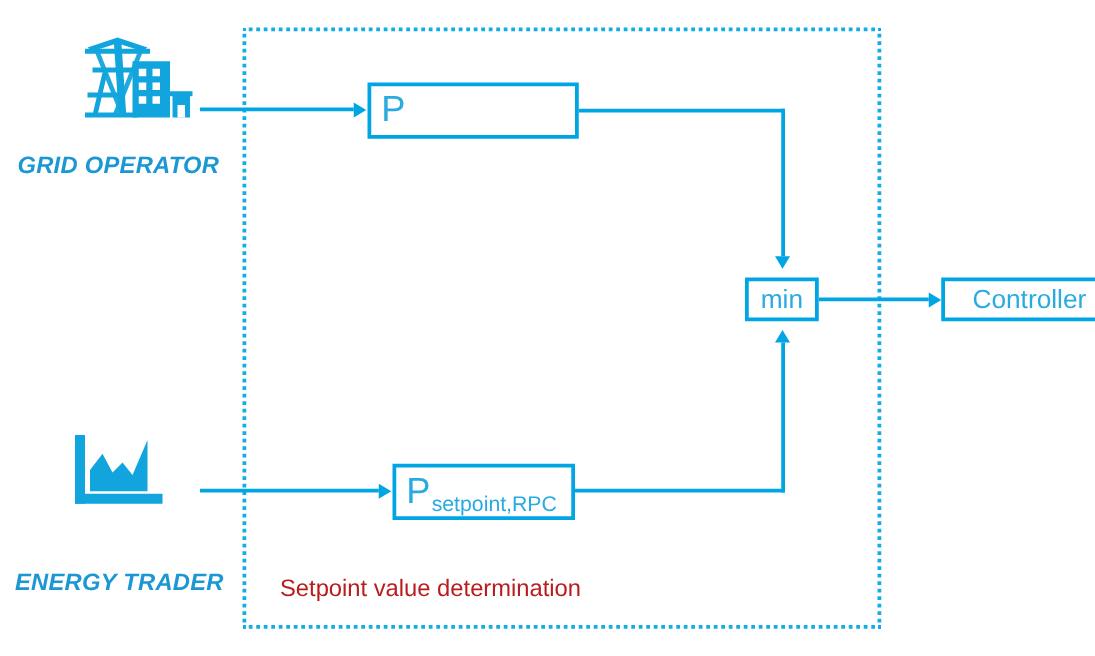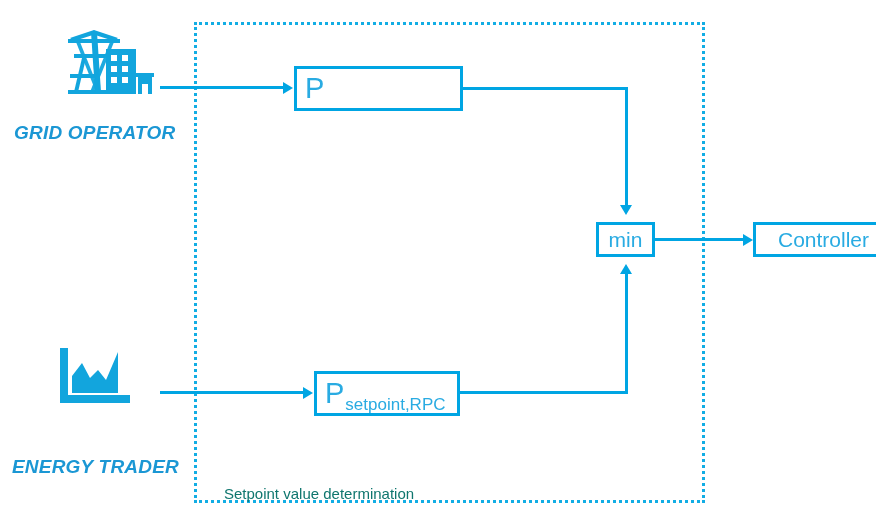--- a/index.html
+++ b/index.html
@@ -122,24 +122,23 @@
     font-size: 19px;
     color: #1b97d4;
     letter-spacing: 0.2px;
     white-space: nowrap;
   }
 
   
   #group-caption {
     left: 224px;
     top: 461px;
-    font-size: 15px;
-    color: #0f766e;
+    font-size: 19px;
+    color: #b91c1c;
     white-space: nowrap;
-    margin-top: 24px;
   }
 
   .icon-svg { display: block; }
 </style>
 </head>
 <body>
 
 <div id="canvas">
 
   <div class="abs" id="group-boundary"></div>

